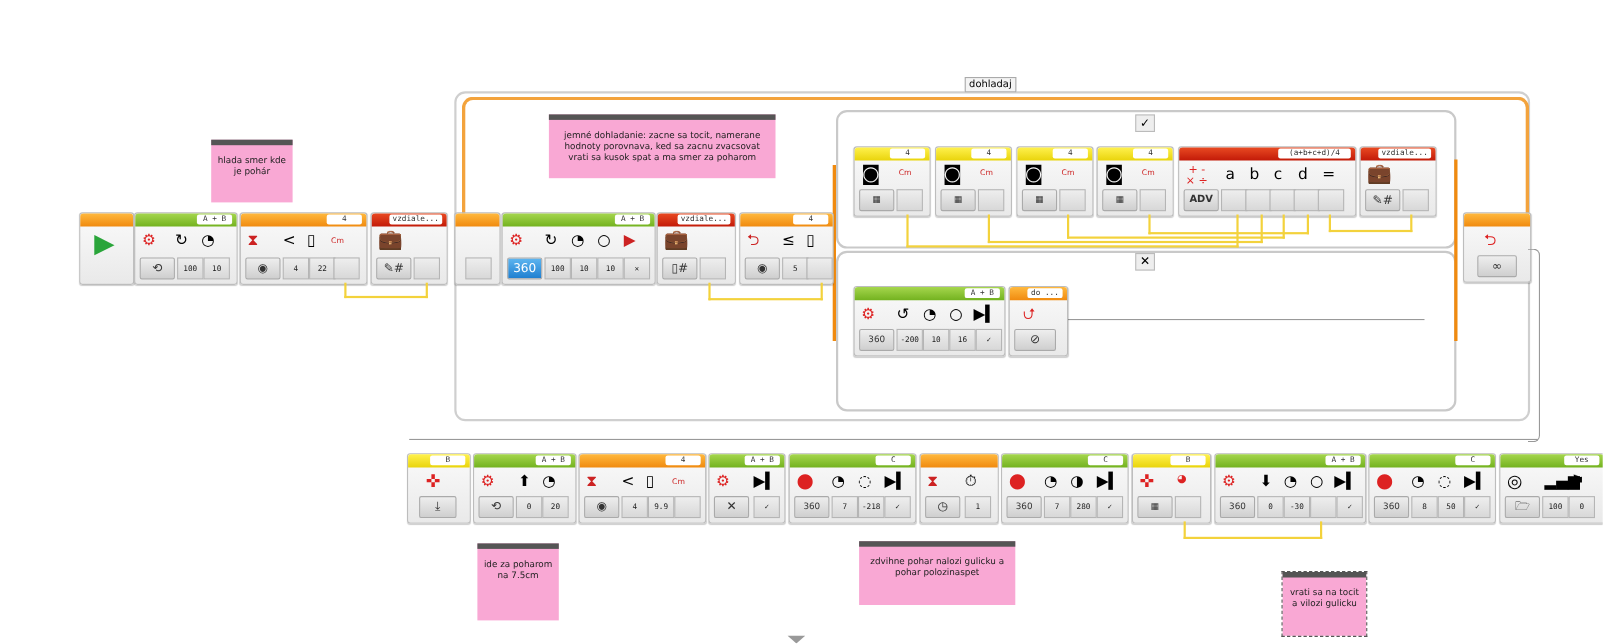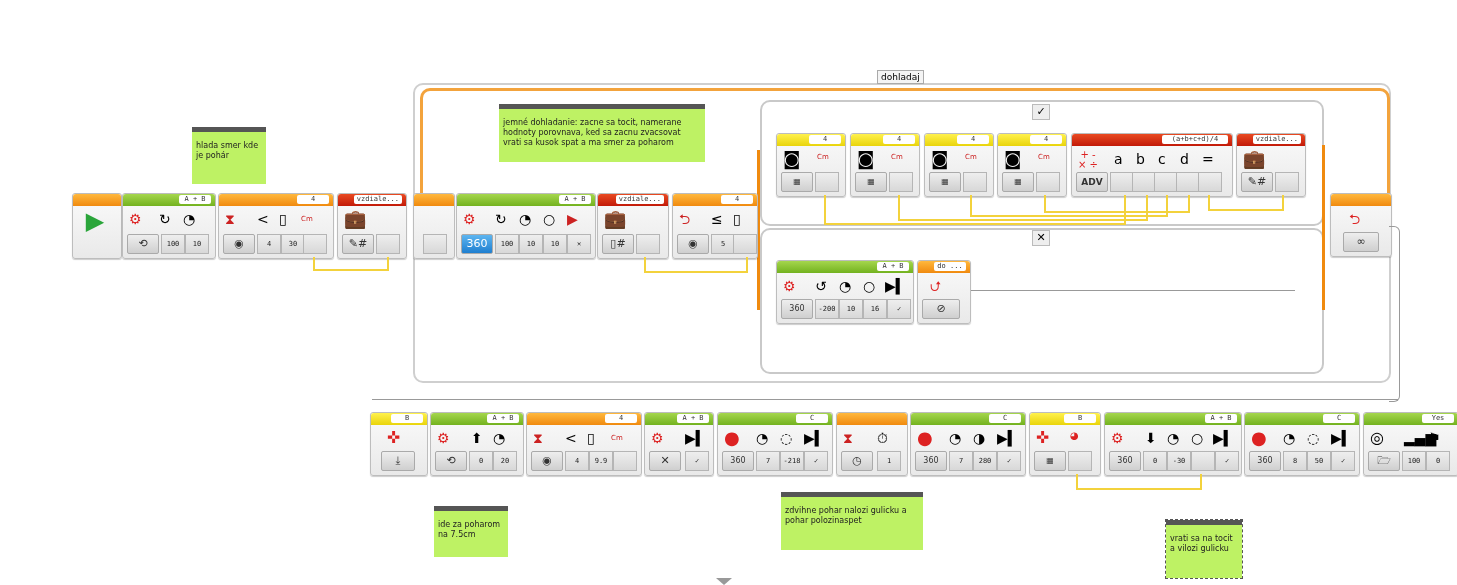--- a/index.html
+++ b/index.html
@@ -11,42 +11,42 @@
   .hdr.green{background:linear-gradient(#a5d64d,#73b21f);}
   .hdr.orange{background:linear-gradient(#ffb83d,#f08a0f);}
   .hdr.red{background:linear-gradient(#e94a22,#c21a08);}
   .hdr.yellow{background:linear-gradient(#fff14d,#e9d40b);}
   .hdr .port{position:absolute;right:4px;top:1px;height:9px;min-width:26px;padding:0 3px;background:#fff;border-radius:2px;font-size:7px;line-height:9px;text-align:center;color:#333;font-family:"DejaVu Sans Mono",monospace;}
   .mode{position:absolute;left:4px;bottom:4px;width:30px;height:18px;background:linear-gradient(#eee,#cfcfcf);border:1px solid #aaa;border-radius:2px;text-align:center;font-size:11px;line-height:18px;color:#333;}
   .mode.blue{background:linear-gradient(#5db5f0,#1f7fd0);color:#fff;}
   .val{position:absolute;bottom:4px;width:22px;height:18px;background:linear-gradient(#eee,#d8d8d8);border:1px solid #b5b5b5;font-size:7px;line-height:18px;text-align:center;color:#222;font-family:"DejaVu Sans Mono",monospace;}
   .ico{position:absolute;font-size:14px;text-align:center;line-height:18px;}
   .wire{position:absolute;border-color:#f3d23c;border-style:solid;border-width:0;}
-  .comment{position:absolute;background:#bef264;font-size:8px;line-height:10px;color:#222;padding:14px 4px 4px 4px;box-sizing:border-box;}
+  .comment{position:absolute;background:#f9a8d4;font-size:8px;line-height:10px;color:#222;padding:14px 4px 4px 4px;box-sizing:border-box;text-align:center;}
   .comment::before{content:"";position:absolute;left:0;right:0;top:0;height:5px;background:#555;}
   .frame{position:absolute;border:2px solid #c9c9c9;border-radius:10px;}
 </style>
 </head>
 <body>
 
 <div class="frame" style="left:413px;top:83px;width:974px;height:296px;border-color:#cfcfcf;"></div>
 <div class="abs" style="left:420px;top:88px;width:964px;height:110px;border:3px solid #f3a33c;border-bottom:none;border-radius:10px 10px 0 0;"></div>
 <div class="abs" style="left:877px;top:70px;padding:0 3px;font-size:9px;background:#f4f4f4;border:1px solid #aaa;line-height:12px;">dohladaj</div>
 
 <div class="frame" style="left:760px;top:100px;width:560px;height:122px;"></div>
 <div class="abs" style="left:1032px;top:104px;width:16px;height:14px;font-size:11px;text-align:center;background:#eee;border:1px solid #bbb;">✓</div>
 <div class="frame" style="left:760px;top:228px;width:560px;height:142px;"></div>
 <div class="abs" style="left:1032px;top:230px;width:16px;height:14px;font-size:11px;text-align:center;background:#eee;border:1px solid #bbb;">✕</div>
 <div class="abs" style="left:757px;top:150px;width:3px;height:160px;background:#f08a0f;"></div>
 <div class="abs" style="left:1322px;top:145px;width:3px;height:165px;background:#f08a0f;"></div>
 <div class="abs" style="left:970px;top:290px;width:325px;height:1px;background:#999;"></div>
 
 <div class="comment" style="left:192px;top:127px;width:74px;height:57px;">hlada smer kde je pohár</div>
 <div class="comment" style="left:499px;top:104px;width:206px;height:58px;">jemné dohladanie: zacne sa tocit, namerane hodnoty porovnava, ked sa zacnu zvacsovat vrati sa kusok spat a ma smer za poharom</div>
-<div class="comment" style="left:434px;top:506px;width:74px;height:51px;">ide za poharom na 7.5cm</div>
+<div class="comment" style="left:434px;top:494px;width:74px;height:70px;">ide za poharom na 7.5cm</div>
 <div class="comment" style="left:781px;top:492px;width:142px;height:58px;">zdvihne pohar nalozi gulicku a pohar polozinaspet</div>
 <div class="comment" style="left:1166px;top:520px;width:76px;height:58px;outline:1px dashed #555;">vrati sa na tocit a vilozi gulicku</div>
 <div class="abs" style="left:716px;top:578px;width:0;height:0;border-left:8px solid transparent;border-right:8px solid transparent;border-top:7px solid #999;"></div>
 
 <div class="blk" style="left:72px;top:193px;width:48px;height:64px;">
   <div class="hdr orange"></div>
   <div class="ico" style="left:10px;top:18px;width:24px;font-size:24px;color:#2aa53a;">▶</div>
 </div>
 
 <div class="blk" style="left:122px;top:193px;width:92px;height:64px;">
@@ -64,21 +64,21 @@
 <div class="blk" style="left:218px;top:193px;width:114px;height:64px;">
   <div class="hdr orange">
       <span class="port">4</span>
     </div>
   <div class="ico" style="left:6px;top:16px;color:#c22;">⧗</div>
   <div class="ico" style="left:38px;top:16px;">&lt;</div>
   <div class="ico" style="left:60px;top:16px;">▯</div>
   <div class="ico" style="left:82px;top:16px;font-size:7px;color:#c22;">Cm</div>
   <div class="mode">◉</div>
   <div class="val" style="left:38px;">4</div>
-  <div class="val" style="left:62px;">30</div>
+  <div class="val" style="left:62px;">22</div>
   <div class="val" style="left:84px;"></div>
 </div>
 
 <div class="blk" style="left:337px;top:193px;width:68px;height:64px;">
   <div class="hdr red">
       <span class="port">vzdiale...</span>
     </div>
   <div class="ico" style="left:6px;top:16px;font-size:18px;">💼</div>
   <div class="mode">✎#</div>
   <div class="val" style="left:38px;"></div>

